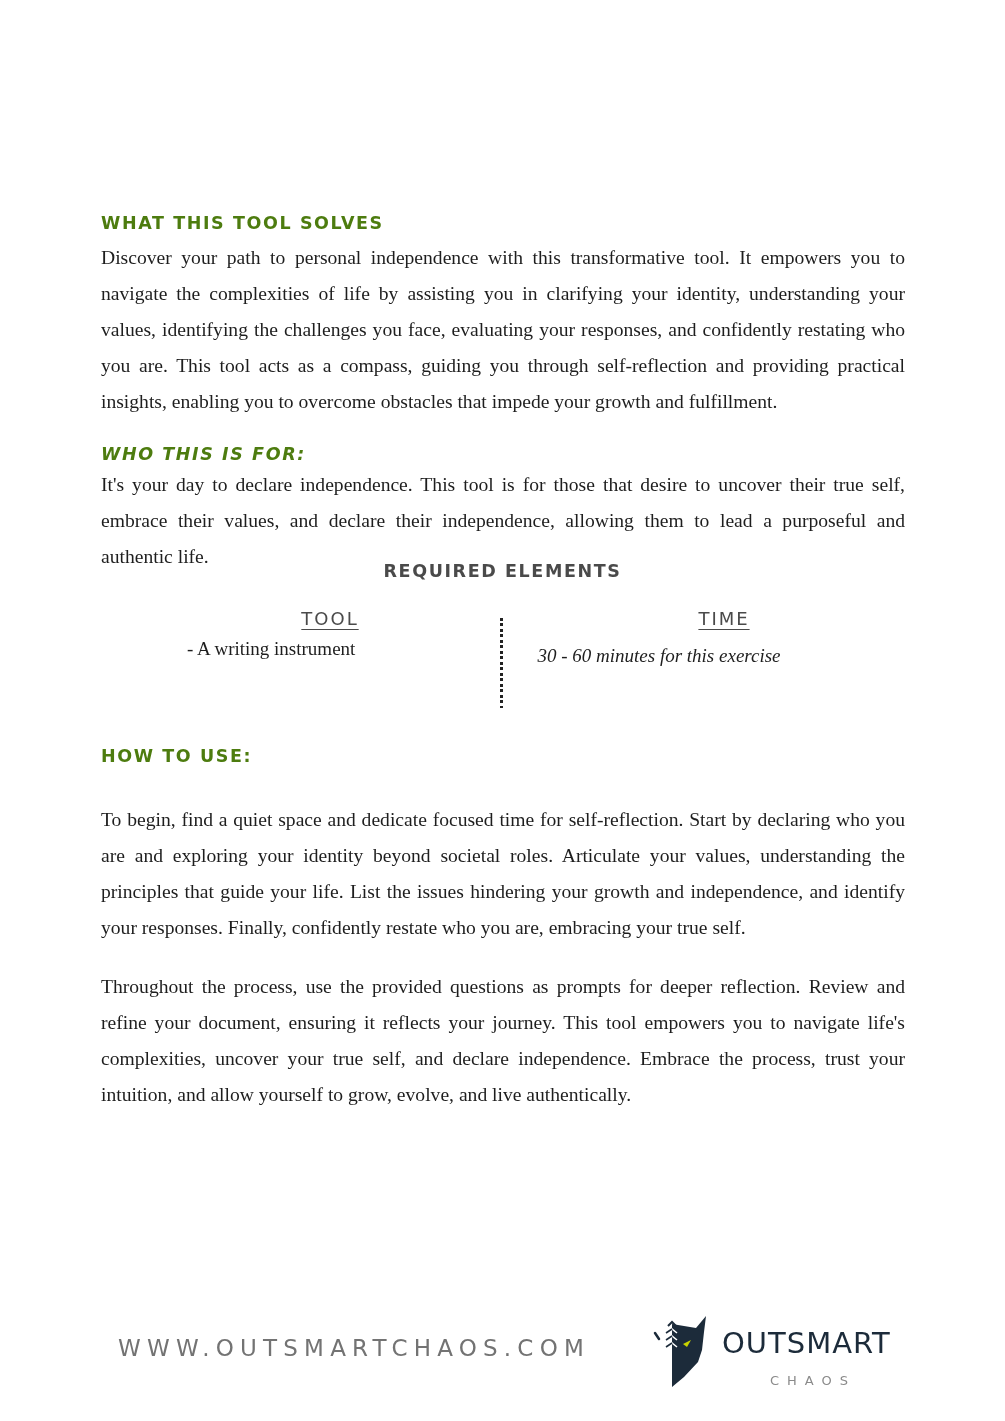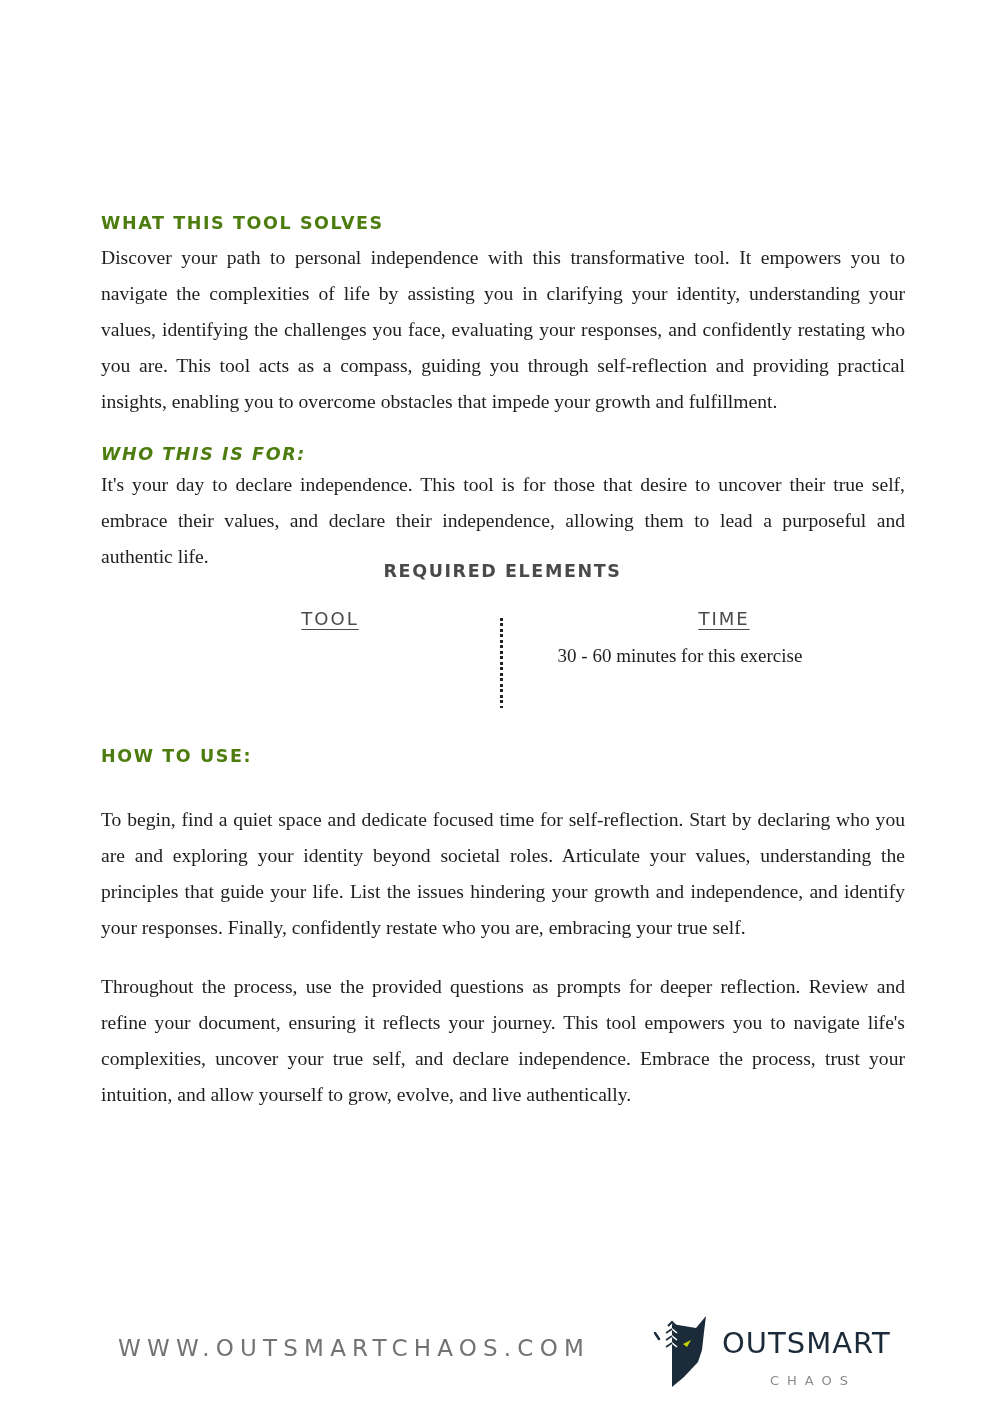--- a/index.html
+++ b/index.html
@@ -66,25 +66,26 @@
 
   <h2 class="heading" style="top:213px;">WHAT THIS TOOL SOLVES</h2>
   <p class="para last-left" style="top:240px;">Discover your path to personal independence with this transformative tool. It empowers you to navigate the complexities of life by assisting you in clarifying your identity, understanding your values, identifying the challenges you face, evaluating your responses, and confidently restating who you are. This tool acts as a compass, guiding you through self-reflection and providing practical insights, enabling you to overcome obstacles that impede your growth and fulfillment.</p>
 
   <h2 class="heading" style="top:444px;font-style:italic;">WHO THIS IS FOR:</h2>
   <p class="para last-left" style="top:467px;">It's your day to declare independence.  This tool is for those that desire to uncover their true self, embrace their values, and declare their independence, allowing them to lead a purposeful and authentic life.</p>
 
   <h2 class="req-heading">REQUIRED ELEMENTS</h2>
 
   <div class="col-label" style="left:230px; width:200px; top:608px;">TOOL</div>
+  <div class="col-text" style="left:150px; width:360px; top:638px; text-align:left; padding-left:37px; box-sizing:border-box;">- A writing instrument</div>
 
   <div class="divider"></div>
 
   <div class="col-label" style="left:624px; width:200px; top:608px;">TIME</div>
-  <div class="col-text" style="left:530px; width:300px; top:645px;">30 - 60 minutes for this exercise</div>
+  <div class="col-text" style="left:509px; width:300px; top:645px;font-style:italic;">30 - 60 minutes for this exercise</div>
 
   <h2 class="heading" style="top:746px;">HOW TO USE:</h2>
   <p class="para last-left" style="top:802px;">To begin, find a quiet space and dedicate focused time for self-reflection. Start by declaring who you are and exploring your identity beyond societal roles. Articulate your values, understanding the principles that guide your life. List the issues hindering your growth and independence, and identify your responses. Finally, confidently restate who you are, embracing your true self.</p>
   <p class="para last-left" style="top:969px;">Throughout the process, use the provided questions as prompts for deeper reflection. Review and refine your document, ensuring it reflects your journey. This tool empowers you to navigate life's complexities, uncover your true self, and declare independence. Embrace the process, trust your intuition, and allow yourself to grow, evolve, and live authentically.</p>
 
   <div class="footer-url">WWW.OUTSMARTCHAOS.COM</div>
 
   <div class="logo">
     <svg class="logo-mark" viewBox="0 0 65 75">
       <path d="M22 12 L22 75 L34 65 L48 50 L52 38 L54 20 L56 4 L46 16 Z" fill="#1c2b3a"></path>

